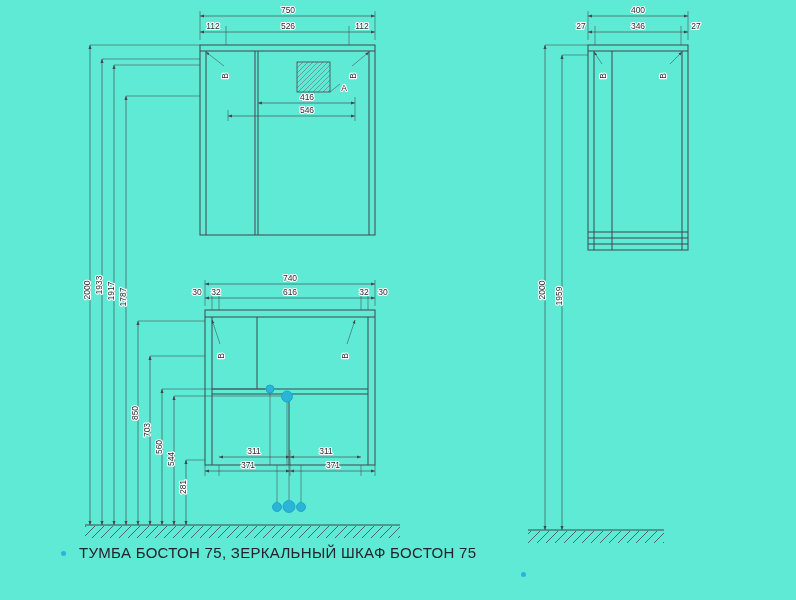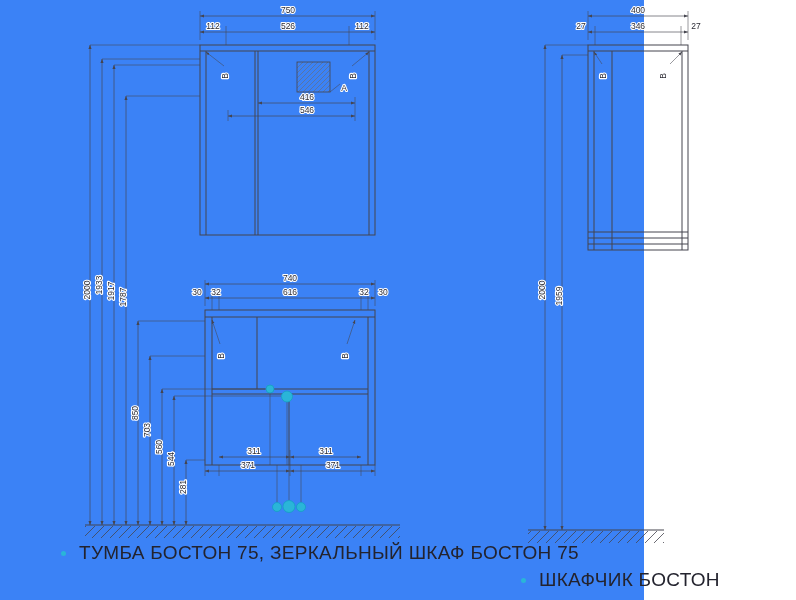--- a/index.html
+++ b/index.html
@@ -1,28 +1,28 @@
 <!DOCTYPE html>
 <html><head>
 <meta charset="utf-8">
 <style>
   *{margin:0;padding:0;box-sizing:border-box}
   html,body{background:#ffffff}
   body{width:796px;height:600px;font-family:"Liberation Sans",sans-serif;overflow:hidden}
-  .canvas{position:relative;width:644px;height:600px;background:#3b82f6}
+  .canvas{position:relative;width:796px;height:600px;background:#5eead4}
   svg{position:absolute;left:0;top:0}
   .b{stroke:#45454f;stroke-width:1;fill:none}
   .t{stroke:#45454f;stroke-width:0.55;fill:none}
   .d{stroke:#45454f;stroke-width:0.65;fill:none}
   .fl{stroke:#45454f;stroke-width:1.2;fill:none}
   text{font-family:"Liberation Sans",sans-serif}
   .dim{font-size:8.5px;fill:#2b2b35;paint-order:stroke;stroke:#ffffff;stroke-width:2.2px;stroke-linejoin:round}
   .conn{fill:#2ab5d8;stroke:#149ec4;stroke-width:0.8}
   .note{position:absolute;display:flex;align-items:center;gap:13px;color:#23232e;
-        font-size:19px;letter-spacing:.3px;white-space:nowrap;line-height:16px}
+        font-size:15px;letter-spacing:.3px;white-space:nowrap;line-height:16px}
   .bullet{width:5px;height:5px;border-radius:50%;background:#2ab5d8;flex:0 0 auto}
 </style>
 </head>
 <body>
 
 <div class="canvas">
 <svg width="796" height="600" viewBox="0 0 796 600">
   <defs>
     <marker id="arr" viewBox="0 0 10 10" refX="9.5" refY="5" markerWidth="7" markerHeight="7" orient="auto-start-reverse">
       <path d="M0,1.4 L10,5 L0,8.6 Z" fill="#45454f"></path>
@@ -204,15 +204,14 @@
     <rect x="528" y="531" width="136" height="12" fill="url(#ground)"></rect>
   </g>
 </svg>
 
   <div class="note" style="left:61px;top:545px">
     <span class="bullet"></span>
     <span>ТУМБА БОСТОН 75, ЗЕРКАЛЬНЫЙ ШКАФ БОСТОН 75</span>
   </div>
   <div class="note" style="left:521px;top:572px">
     <span class="bullet"></span>
-    <span>ШКАФЧИК БОСТОН</span>
   </div>
 </div>
 
 </body></html>

